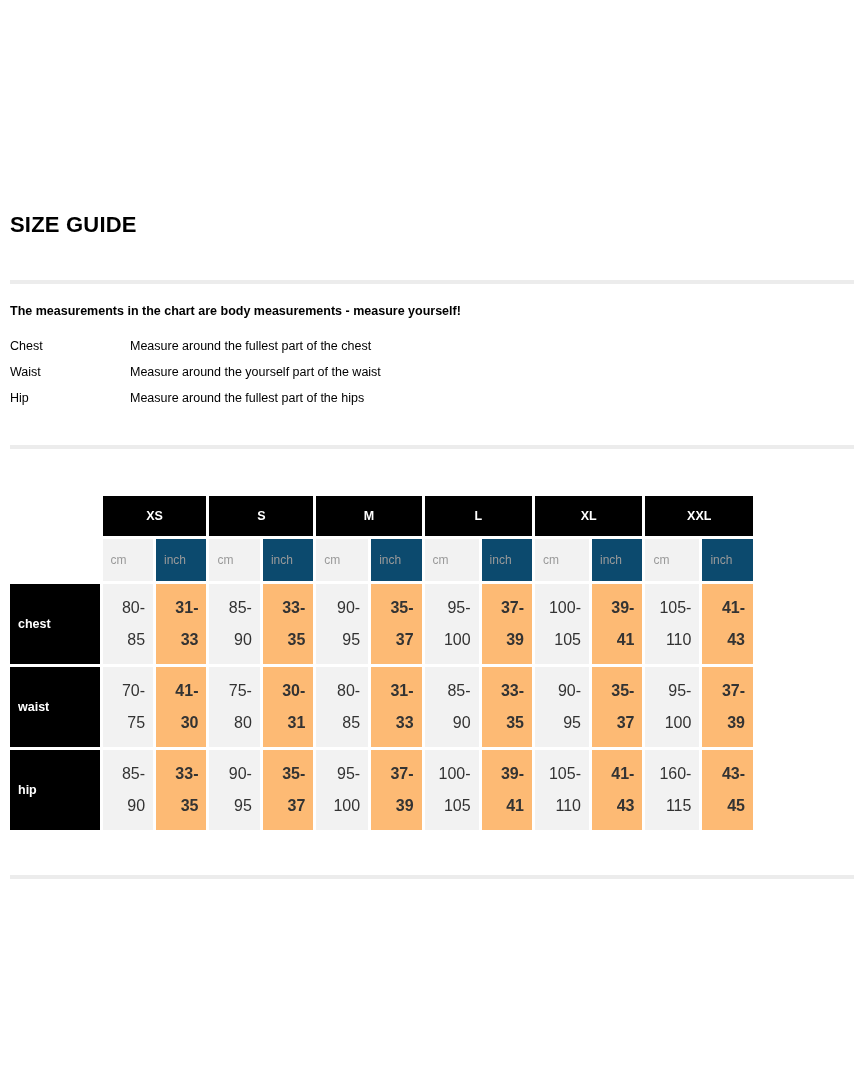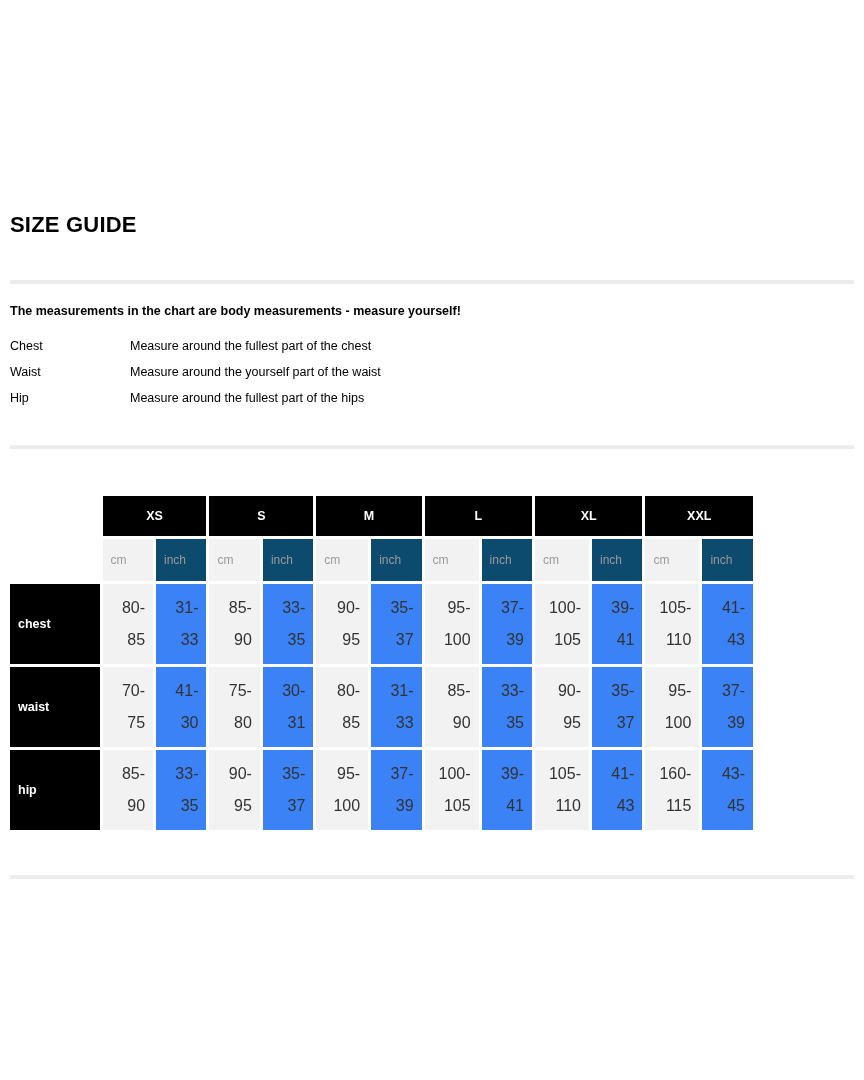--- a/index.html
+++ b/index.html
@@ -121,21 +121,22 @@
   .val-cell {
     background: #f2f2f2;
     color: #333333;
     font-size: 16px;
     text-align: right;
     height: 32px;
     line-height: 32px;
     width: 58px;
   }
   .val-cell.alt {
-    background: #3b82f6;
+    background: #fdba74;
+    font-weight: bold;
   }
   .rule.bottom { margin-top: 42px; }
 </style>
 </head>
 <body>
 
 <div class="page">
   <div class="content">
 
     <div class="spacer-title"></div>

